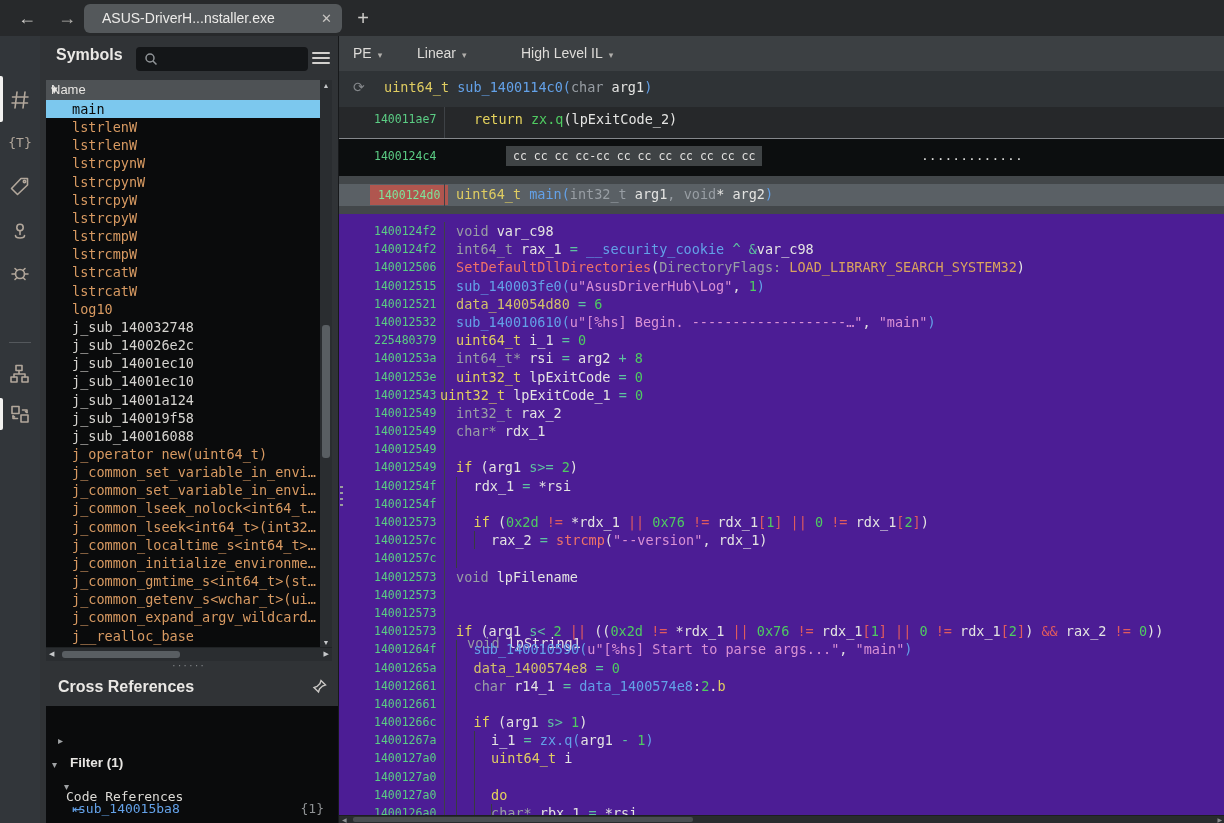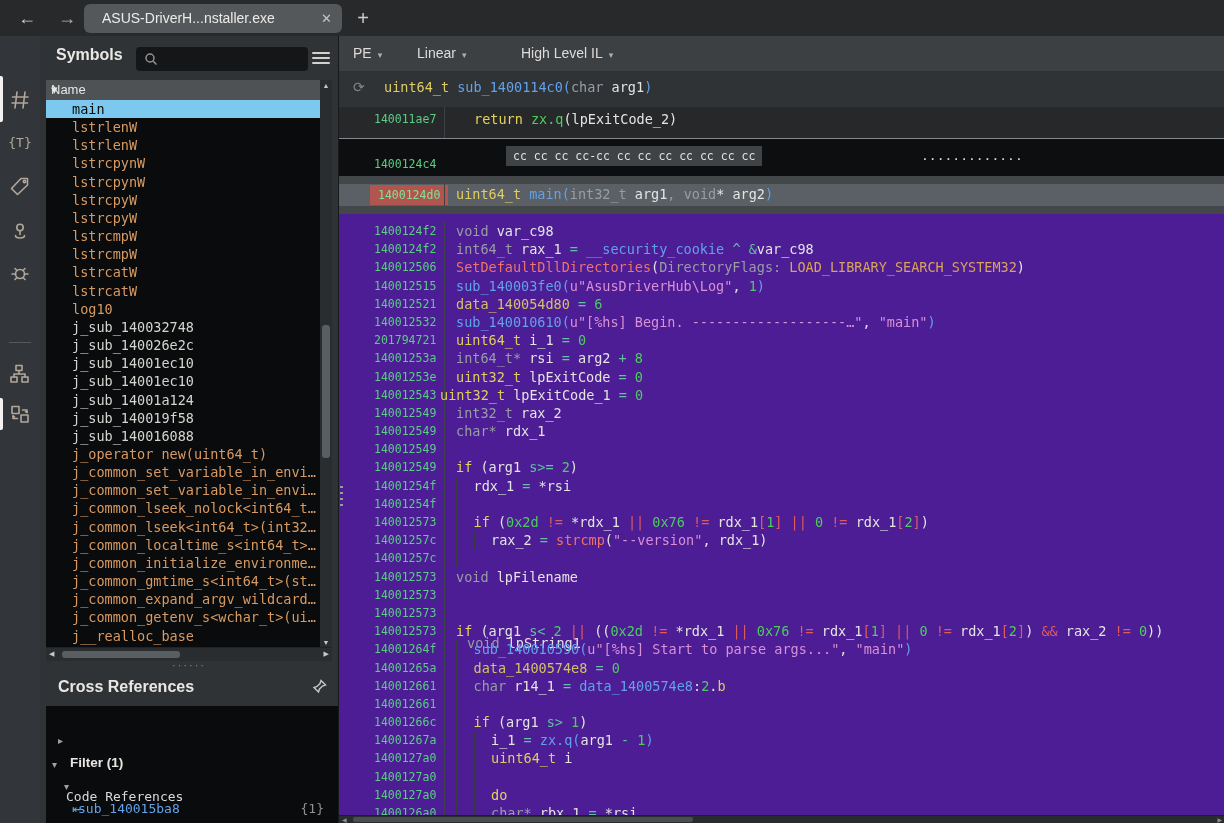--- a/index.html
+++ b/index.html
@@ -80,21 +80,21 @@
   .addr{position:absolute;left:35px;font-family:"DejaVu Sans Mono",monospace;font-size:11.5px;color:#5bcd84;white-space:pre;}
   .sep{position:absolute;left:105px;top:0;bottom:0;width:0;border-left:1px solid #3e4246;}
   .guide{position:absolute;top:0;bottom:0;width:0;border-left:1px solid #383c3f;}
   .ctext{position:absolute;top:0;font-family:"DejaVu Sans Mono",monospace;font-size:13.5px;white-space:pre;line-height:18.2px;}
 
   #row-ae7{position:absolute;left:0;top:71px;width:886px;height:31px;background:#26282a;}
   #row-ae7 .addr{top:5px;}
   #row-ae7 .ctext{left:135px;top:3px;}
   #fn-sepline{position:absolute;left:0;top:102px;width:886px;height:1px;background:#85888c;}
   #black-gap{position:absolute;left:0;top:103px;width:886px;height:37px;background:#0c0e0f;}
-  #black-gap .addr{top:18px;text-align:right;}
+  #black-gap .addr{top:10px;text-align:right;}
   #cc-bytes{position:absolute;left:167px;top:7px;background:#3f4345;color:#e3e2e0;
             font-family:"DejaVu Sans Mono",monospace;font-size:11.5px;padding:3px 7px;white-space:pre;}
   #cc-ascii{position:absolute;left:582px;top:9px;font-family:"DejaVu Sans Mono",monospace;font-size:13px;color:#dadad8;}
   #band-above{position:absolute;left:0;top:140px;width:886px;height:8px;background:#43474a;}
   #main-row{position:absolute;left:0;top:148px;width:886px;height:22px;background:#5a6065;}
   #main-addr-hl{position:absolute;left:31px;top:1px;width:78px;height:20px;background:#b0564f;}
   #main-row .addr{left:39px;top:4px;color:#7de39b;}
   #main-decl-tokens{position:absolute;left:117px;top:2px;font-family:"DejaVu Sans Mono",monospace;font-size:13.5px;white-space:pre;}
   #band-below{position:absolute;left:0;top:170px;width:886px;height:8px;background:#43474a;}
 
@@ -214,22 +214,22 @@
           <div class="sym-row plain">j_sub_140019f58</div>
           <div class="sym-row plain">j_sub_140016088</div>
           <div class="sym-row lib">j_operator new(uint64_t)</div>
           <div class="sym-row lib">j_common_set_variable_in_envi…</div>
           <div class="sym-row lib">j_common_set_variable_in_envi…</div>
           <div class="sym-row lib">j_common_lseek_nolock&lt;int64_t…</div>
           <div class="sym-row lib">j_common_lseek&lt;int64_t&gt;(int32…</div>
           <div class="sym-row lib">j_common_localtime_s&lt;int64_t&gt;…</div>
           <div class="sym-row lib">j_common_initialize_environme…</div>
           <div class="sym-row lib">j_common_gmtime_s&lt;int64_t&gt;(st…</div>
+          <div class="sym-row lib">j_common_getenv_s&lt;wchar_t&gt;(ui…</div>
           <div class="sym-row lib">j_common_expand_argv_wildcard…</div>
-          <div class="sym-row lib">j_common_getenv_s&lt;wchar_t&gt;(ui…</div>
           <div class="sym-row lib">j__realloc_base</div>
         </div>
       <div id="sym-vscroll">
         <span class="arr" style="top:2px;">▲</span>
         <div id="sym-vthumb"></div>
         <span class="arr" style="bottom:2px;">▼</span>
       </div>
       <div id="sym-hscroll">
         <span class="arr" style="left:3px;">◀</span>
         <div id="sym-hthumb"></div>
@@ -329,21 +329,21 @@
           <span class="addr">140012521</span>
           <span class="sep"></span>
           <span class="ctext" style="left: 117px;"><span class="tk-da">data_140054d80 </span><span class="tk-op">= </span><span class="tk-nu">6</span></span>
         </div>
         <div class="code-row">
           <span class="addr">140012532</span>
           <span class="sep"></span>
           <span class="ctext" style="left: 117px;"><span class="tk-fn">sub_140010610</span><span class="tk-fn">(</span><span class="tk-st">u"[%hs] Begin. -------------------…"</span><span class="tk-pl">, </span><span class="tk-st">"main"</span><span class="tk-fn">)</span></span>
         </div>
         <div class="code-row">
-          <span class="addr">201794721</span>
+          <span class="addr">225480379</span>
           <span class="sep"></span>
           <span class="ctext" style="left: 117px;"><span class="tk-ty">uint64_t </span><span class="tk-pl">i_1 </span><span class="tk-op">= </span><span class="tk-nu">0</span></span>
         </div>
         <div class="code-row">
           <span class="addr">14001253a</span>
           <span class="sep"></span>
           <span class="ctext" style="left: 117px;"><span class="tk-tg">int64_t* </span><span class="tk-pl">rsi </span><span class="tk-op">= </span><span class="tk-pl">arg2 </span><span class="tk-op">+ </span><span class="tk-nu">8</span></span>
         </div>
         <div class="code-row">
           <span class="addr">14001253e</span>

